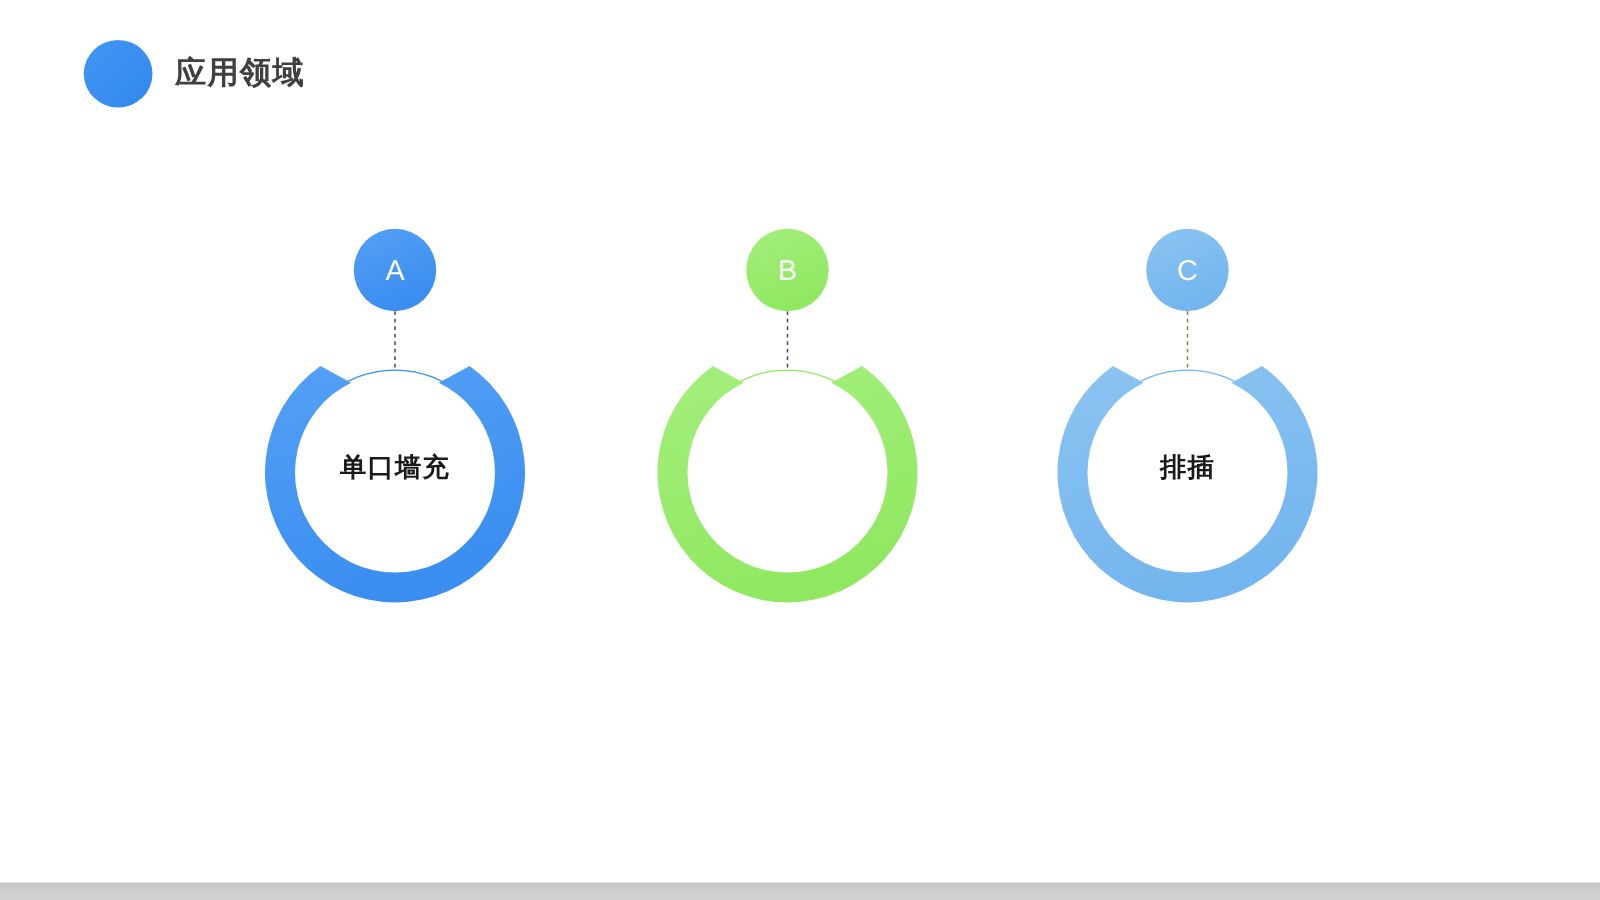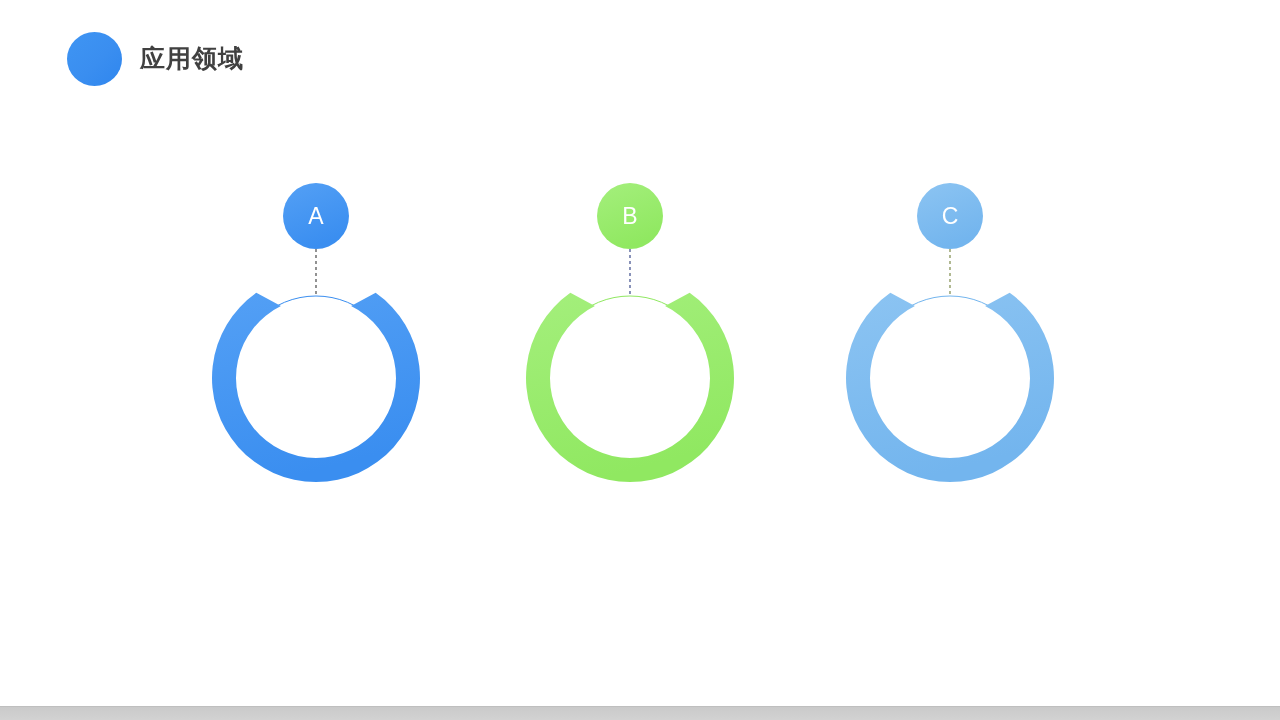--- a/index.html
+++ b/index.html
@@ -124,20 +124,21 @@
             <stop offset="0%" stop-color="#54a0f5"></stop>
             <stop offset="100%" stop-color="#3a8ef0"></stop>
           </linearGradient>
         </defs>
         <circle cx="140" cy="378" r="82" fill="none" stroke="#3a8ef0" stroke-width="1"></circle>
         <line x1="140" y1="249" x2="140" y2="296" stroke="#4a4a4a" stroke-width="1.2" stroke-dasharray="3 3"></line>
         <path d="M 175.07 306.10 L 199.65 292.81 A 104 104 0 1 1 80.35 292.81 L 104.93 306.10 A 80 80 0 1 0 175.07 306.10 Z" fill="url(#grad-ring-0)"></path>
         <circle cx="140" cy="216" r="33" fill="url(#grad-badge-0)"></circle>
       </svg>
       <div class="badge-letter">A</div>
+      <div class="ring-label">单口墙充</div>
     </div>
     <div class="node" style="left: 490px;">
       <svg class="node-svg" viewBox="0 0 280 560" width="280" height="560">
         <defs>
           <linearGradient id="grad-ring-1" x1="0" y1="0" x2="0.3" y2="1">
             <stop offset="0%" stop-color="#a4ef7c"></stop>
             <stop offset="100%" stop-color="#90e861"></stop>
           </linearGradient>
           <linearGradient id="grad-badge-1" x1="0" y1="0" x2="0.4" y2="1">
             <stop offset="0%" stop-color="#a4ef7c"></stop>
@@ -162,16 +163,17 @@
             <stop offset="0%" stop-color="#8cc4f2"></stop>
             <stop offset="100%" stop-color="#73b5ee"></stop>
           </linearGradient>
         </defs>
         <circle cx="140" cy="378" r="82" fill="none" stroke="#73b5ee" stroke-width="1"></circle>
         <line x1="140" y1="249" x2="140" y2="296" stroke="#7d8a4a" stroke-width="1.2" stroke-dasharray="3 3"></line>
         <path d="M 175.07 306.10 L 199.65 292.81 A 104 104 0 1 1 80.35 292.81 L 104.93 306.10 A 80 80 0 1 0 175.07 306.10 Z" fill="url(#grad-ring-2)"></path>
         <circle cx="140" cy="216" r="33" fill="url(#grad-badge-2)"></circle>
       </svg>
       <div class="badge-letter">C</div>
+      <div class="ring-label">排插</div>
     </div>
   </div>
 
 <div class="footer-bar"></div>
 
 </body></html>

